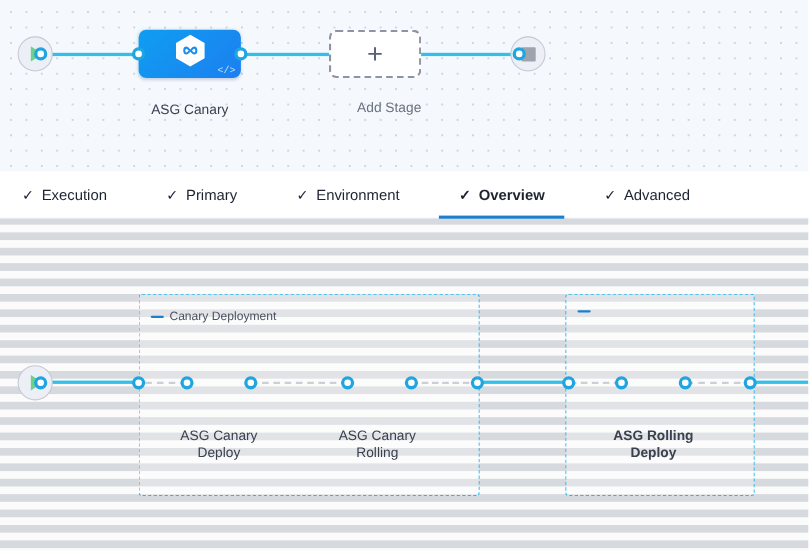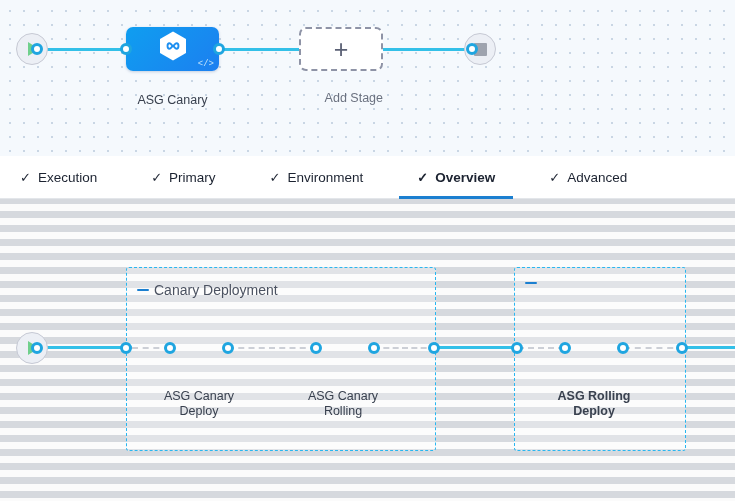--- a/index.html
+++ b/index.html
@@ -120,21 +120,21 @@
   
   .group-box {
     position: absolute;
     border: 1px dashed #29b6f0;
     border-radius: 3px;
     background: rgba(255,255,255,0.28);
   }
   .group-label {
     position: absolute; top: 14px; left: 10px;
     display: flex; align-items: center; gap: 5px;
-    font-size: 14px; color: #4b5261; white-space: nowrap;
+    font-size: 11px; color: #4b5261; white-space: nowrap;
   }
   .group-dash { width: 12px; height: 2px; background: #1b7fd0; border-radius: 1px; }
 
   .rail-blue { position: absolute; height: 3px; background: #33c0e8; }
   .rail-dash {
     position: absolute; height: 0; border-top: 2px dashed #b9bdc7;
   }
 
   .step-caption {
     position: absolute; text-align: center; width: 120px;

